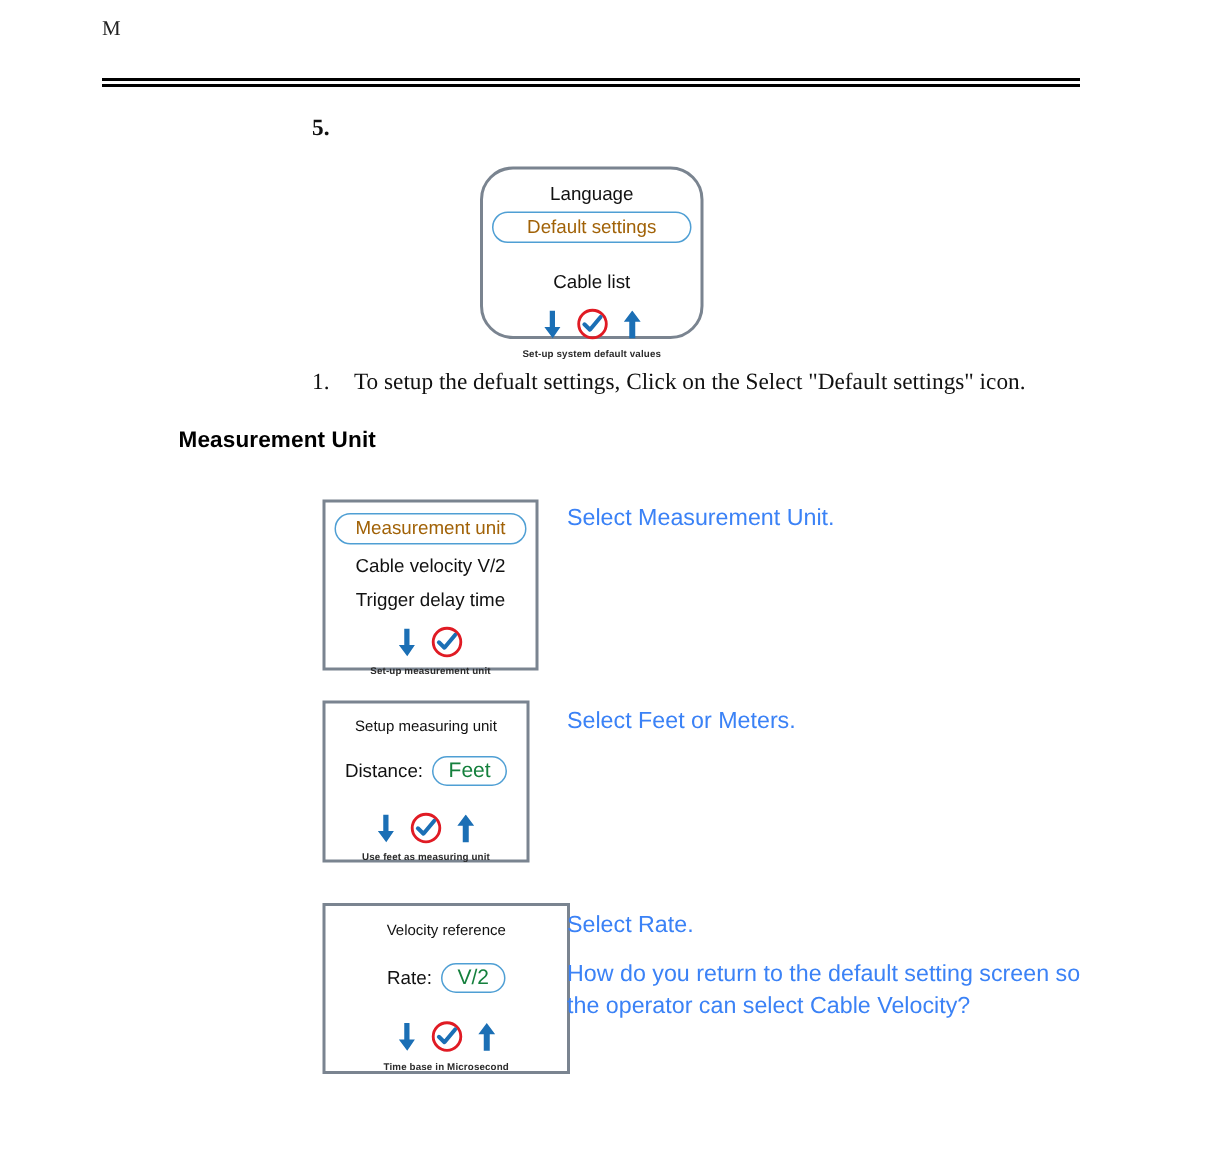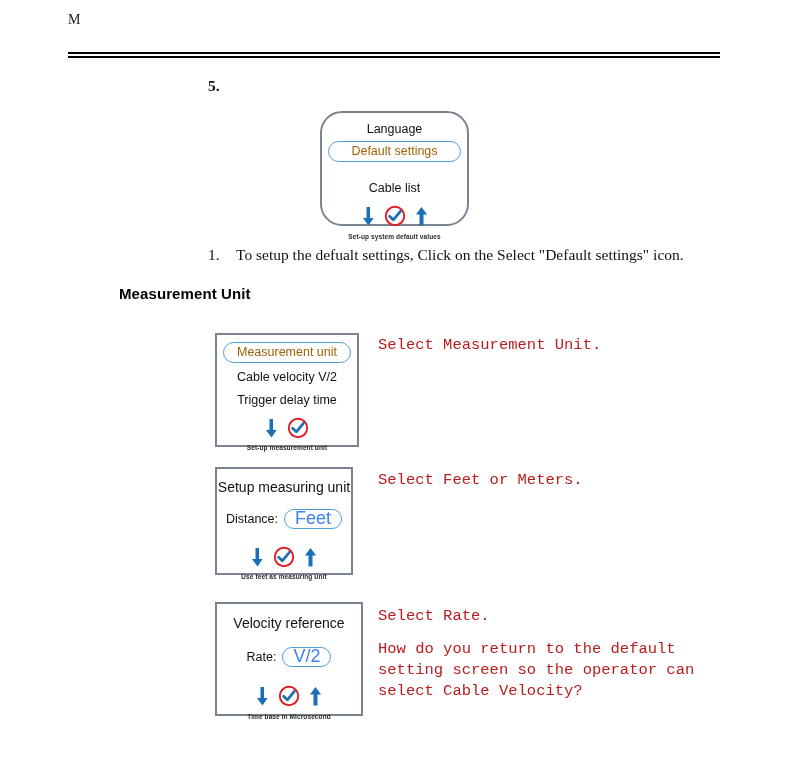--- a/index.html
+++ b/index.html
@@ -86,33 +86,33 @@
   
   .device {
     position: absolute;
     box-sizing: border-box;
     background: #ffffff;
     border: 2px solid #7a8490;
   }
   #device-1 { left: 320px; top: 111px;  width: 149px; height: 115px; border-radius: 22px; }
   #device-2 { left: 215px; top: 333px;  width: 144px; height: 114px; }
   #device-3 { left: 215px; top: 467px;  width: 138px; height: 108px; }
-  #device-4 { left: 215px; top: 602px;  width: 148px; height: 114px; }
+  #device-4 { left: 215px; top: 602px;  width: 165px; height: 114px; }
 
   .dev-line {
     text-align: center;
     font-family: "Liberation Sans", sans-serif;
     font-size: 12.5px;
     color: #111;
     line-height: 16px;
   }
   .dev-title {
     text-align: center;
     font-family: "Liberation Sans", sans-serif;
-    font-size: 14px;
+    font-size: 10px;
     color: #111;
   }
 
   
   .dev-pill-row {
     margin: 0 6px;
     border: 1.4px solid #4f9fd4;
     border-radius: 14px;
     text-align: center;
     font-family: "Liberation Sans", sans-serif;
@@ -130,22 +130,22 @@
     font-family: "Liberation Sans", sans-serif;
     font-size: 12.5px;
     color: #111;
     gap: 6px;
   }
   .value-pill {
     border: 1.4px solid #4f9fd4;
     border-radius: 12px;
     padding: 2px 10px 3px 10px;
     font-family: "Liberation Sans", sans-serif;
-    font-size: 18px;
-    color: #3b82f6;
+    font-size: 14px;
+    color: #15803d;
     line-height: 13px;
   }
 
   
   .icon-row {
     display: flex;
     align-items: center;
     justify-content: center;
     gap: 9px;
   }
@@ -157,24 +157,24 @@
     font-family: "Liberation Sans", sans-serif;
     font-weight: bold;
     font-size: 6.5px;
     color: #2b2b2b;
     letter-spacing: .1px;
   }
 
   
   .side-text {
     position: absolute;
-    font-family: Liberation Mono, monospace;
+    font-family: Liberation Sans, sans-serif;
     font-size: 15.5px;
     line-height: 21px;
-    color: #b91c1c;
+    color: #3b82f6;
   }
   #side-1 { left: 378px; top: 335px; }
   #side-2 { left: 378px; top: 470px; }
   #side-3 { left: 378px; top: 606px; }
   #side-4 { left: 378px; top: 639px; width: 345px; }
 </style>
 </head>
 <body>
 
 <div class="page-header">M</div>

